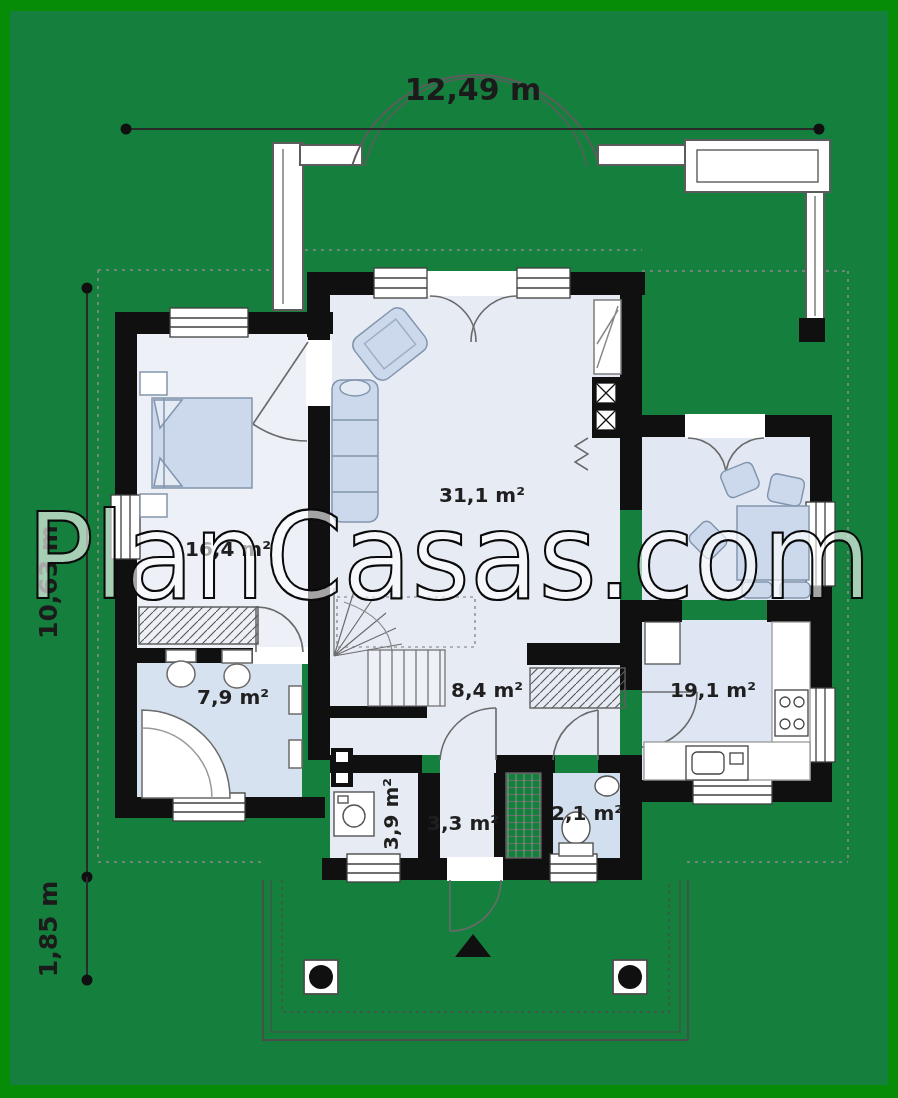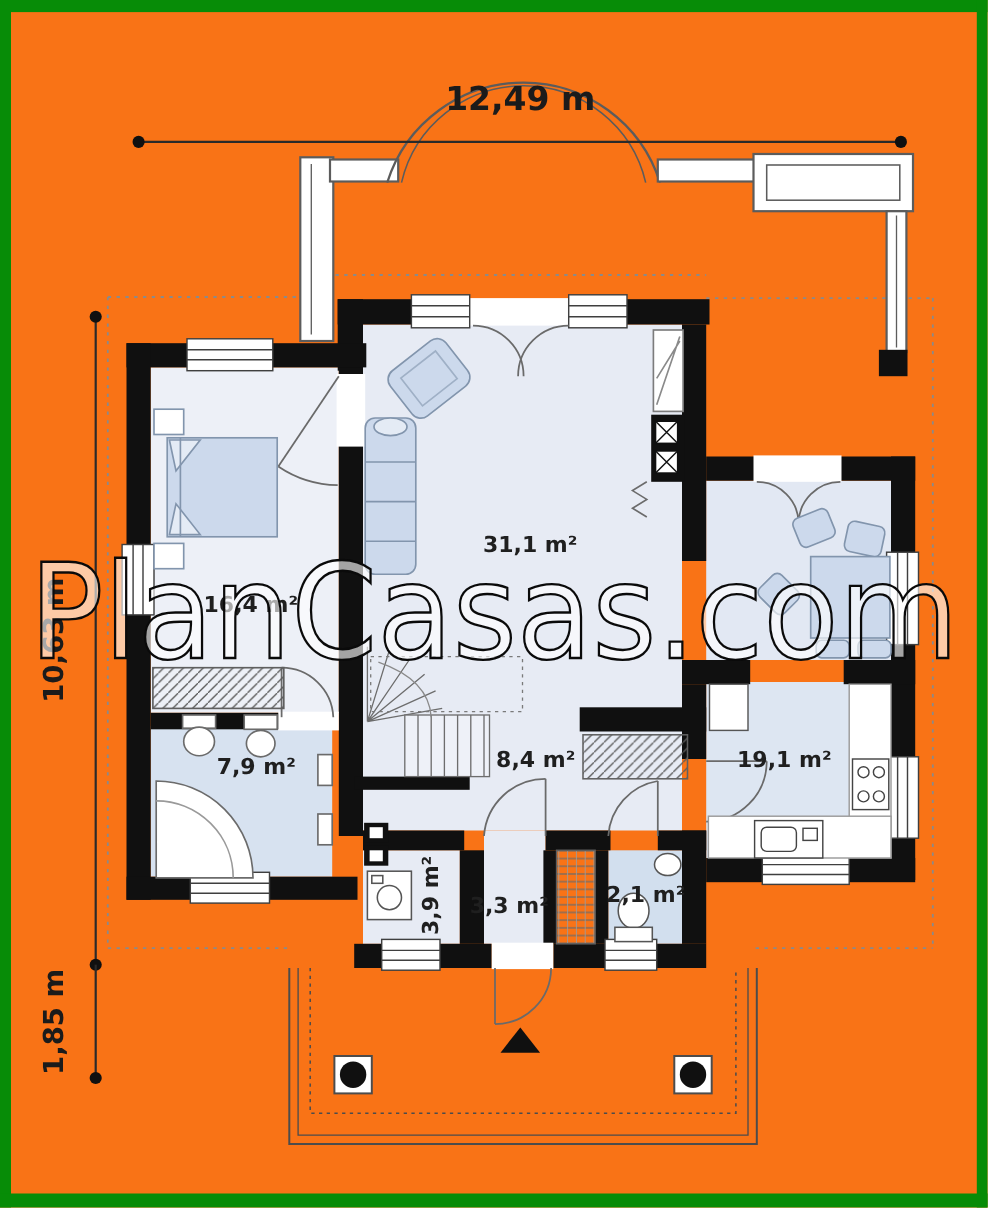--- a/index.html
+++ b/index.html
@@ -1,16 +1,16 @@
 <!DOCTYPE html>
 <html><head>
 <meta charset="utf-8">
 <style>
   html,body{margin:0;padding:0;background:#ffffff;}
-  #stage{position:relative;width:898px;height:1098px;background:#f97316;overflow:hidden;
+  #stage{position:relative;width:898px;height:1098px;background:#15803d;overflow:hidden;
          font-family:"DejaVu Sans","Liberation Sans",sans-serif;}
   svg{position:absolute;left:0;top:0;}
   text{font-family:"DejaVu Sans","Liberation Sans",sans-serif;}
   .dimtext{font-weight:bold;fill:#1b1b1b;}
   .roomlabel{font-weight:bold;fill:#1f1f1f;font-size:20px;}
 </style>
 </head>
 <body>
 
 <div id="stage">

